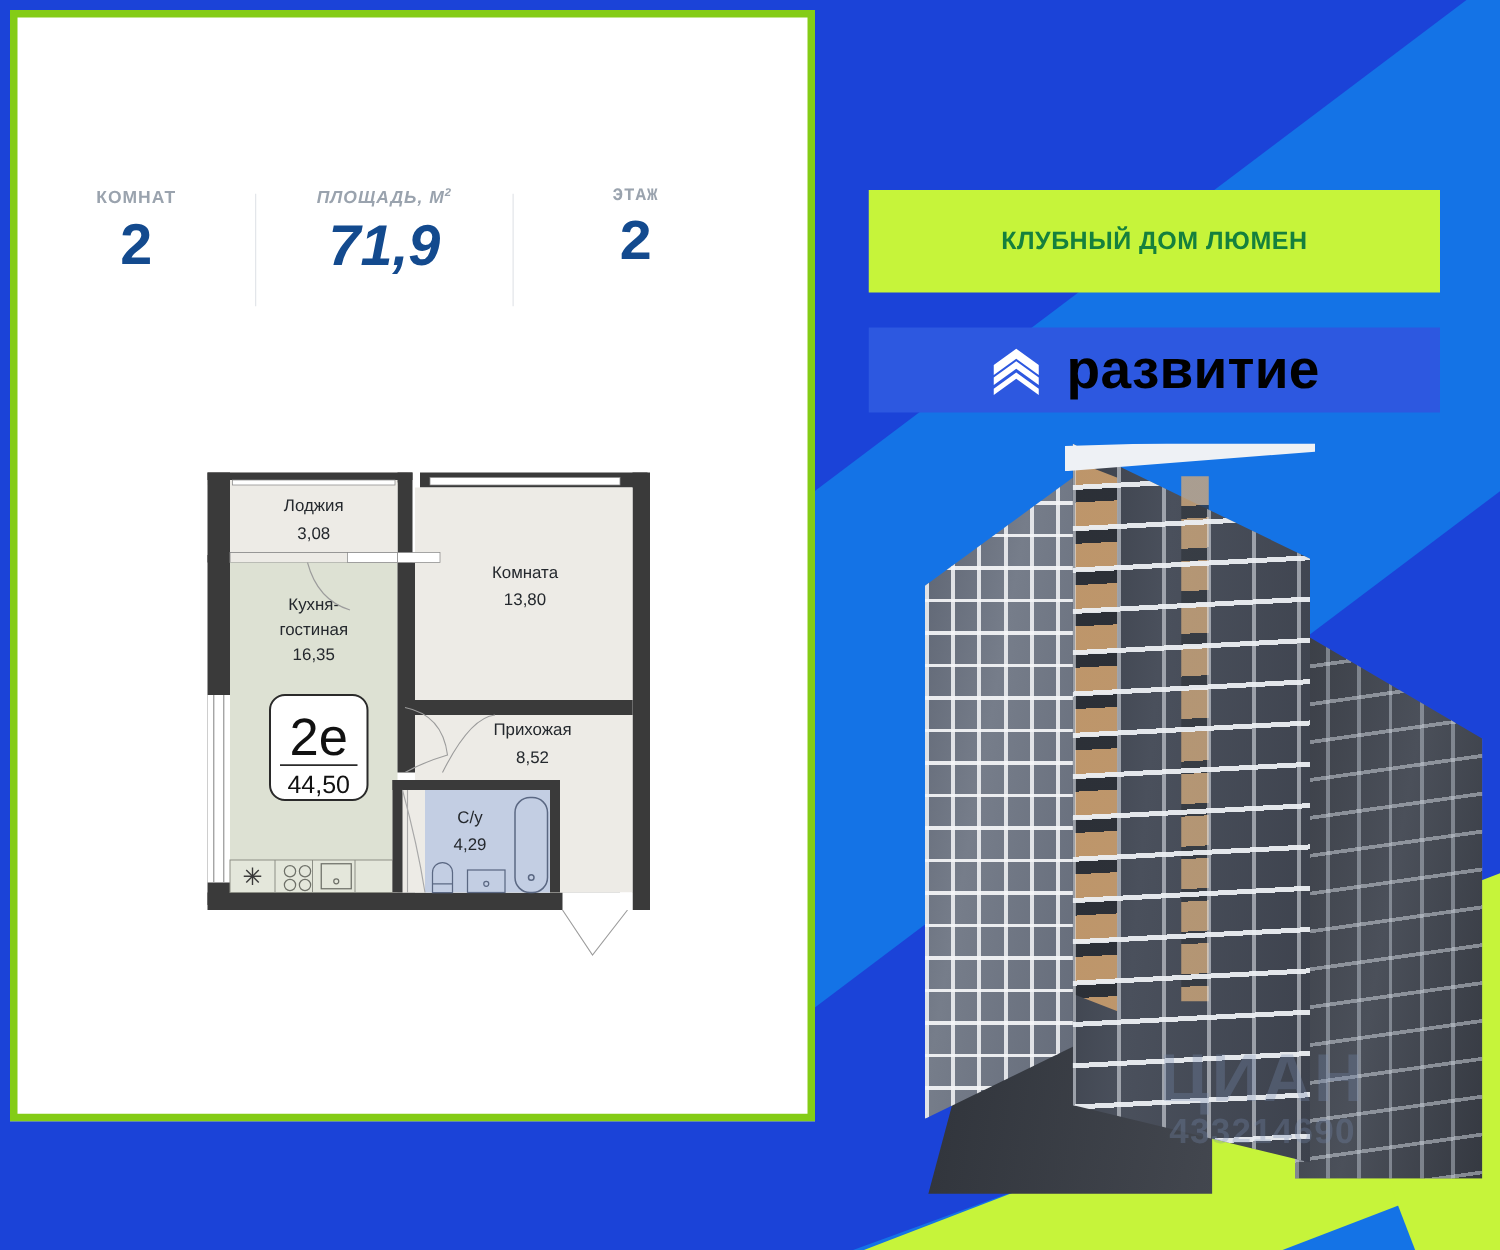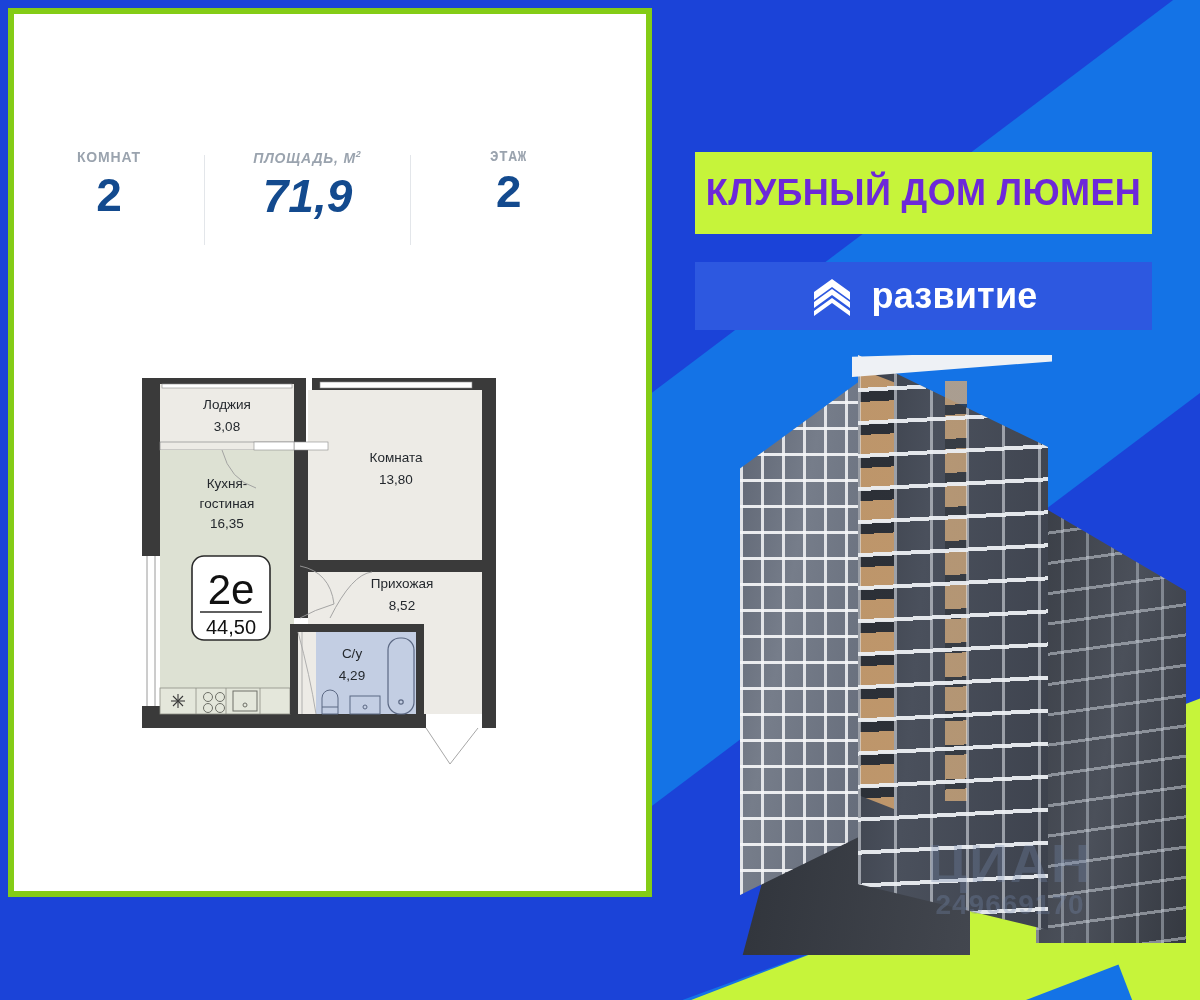--- a/index.html
+++ b/index.html
@@ -134,37 +134,37 @@
 
   
   .banner-lime {
     position: absolute;
     left: 695px; top: 152px;
     width: 457px; height: 82px;
     background: #C6F43A;
     display: flex; align-items: center; justify-content: center;
   }
   .banner-lime-text {
-    color: #6d28d9;
-    font-size: 36px;
+    color: #15803d;
+    font-size: 20px;
     font-weight: bold;
     letter-spacing: .4px;
     white-space: nowrap;
   }
   .banner-blue {
     position: absolute;
     left: 695px; top: 262px;
     width: 457px; height: 68px;
     background: #2D58E0;
     display: flex; align-items: center; justify-content: center;
     gap: 18px;
   }
   .banner-blue-text {
-    color: #ffffff;
-    font-size: 36px;
+    color: #000000;
+    font-size: 44px;
     font-weight: bold;
     letter-spacing: .2px;
   }
   .chevron-logo { width: 44px; height: 44px; display:block; }
 
   
   .watermark {
     position: absolute;
     left: 860px; top: 838px;
     width: 300px;
@@ -218,21 +218,21 @@
   .stat-sup { font-size: 9px; vertical-align: super; }
   .divider {
     width: 1px; height: 90px;
     background: #E3E6EA;
     margin-top: 6px;
   }
 
   
   .plan {
     position: absolute;
-    left: 120px; top: 362px;
+    left: 144px; top: 362px;
     width: 390px; height: 390px;
   }
   .plan svg { display: block; }
   .rm-label {
     font-family: "Liberation Sans", sans-serif;
     fill: #24282D;
     text-anchor: middle;
   }
   .rm-name { font-size: 13.5px; }
   .rm-area { font-size: 13.5px; }
@@ -270,21 +270,21 @@
     <svg class="chevron-logo" viewBox="0 0 44 44">
       <path d="M4 18 L22 5 L40 18 L40 26 L22 13 L4 26 Z" fill="#ffffff"></path>
       <path d="M4 28 L22 15 L40 28 L40 34 L22 21 L4 34 Z" fill="#ffffff"></path>
       <path d="M4 37 L22 24 L40 37 L40 42 L22 29 L4 42 Z" fill="#ffffff"></path>
     </svg>
     <span class="banner-blue-text">развитие</span>
   </div>
 
   <div class="watermark">
     <div class="wm-name">ЦИАН</div>
-    <div class="wm-id">249669170</div>
+    <div class="wm-id">433214690</div>
   </div>
 
   <div class="card">
 
     <div class="stats">
       <div class="stat stat-s1">
         <div class="stat-label">КОМНАТ</div>
         <div class="stat-value">2</div>
       </div>
       <div class="divider"></div>

